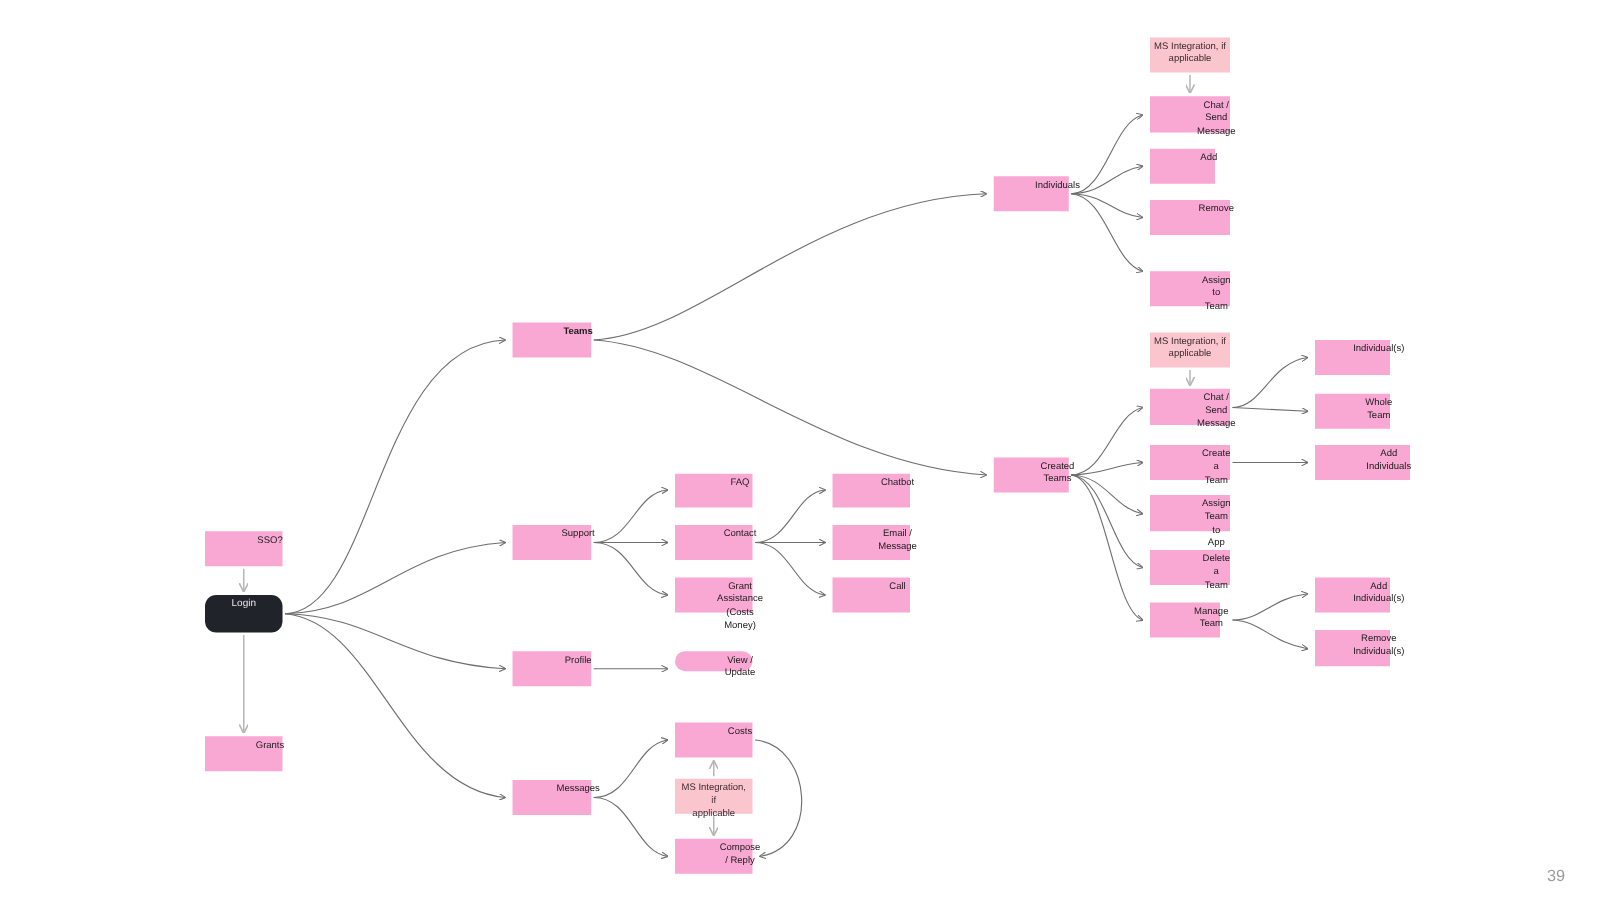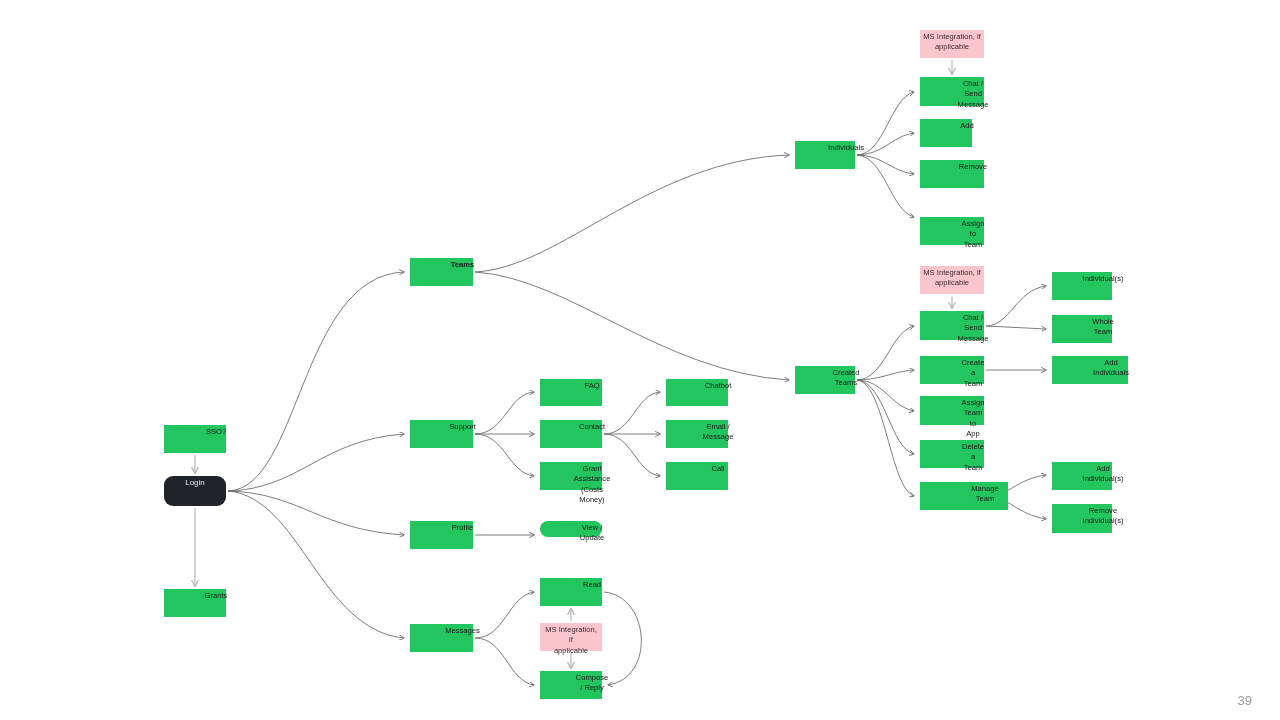--- a/index.html
+++ b/index.html
@@ -52,21 +52,21 @@
     align-items: flex-start;
     justify-content: center;
     text-align: center;
     font-size: 7.6px;
     line-height: 1.35;
     color: #1b1b1b;
     padding: 2px 3px;
     white-space: pre-line;
   }
   .node.yellow {
-    background: #22c55e;
+    background: #f9a8d4;
     padding-left: 45px;
   }
   .node.pink {
     background: #fac5cd;
     color: #3b2a2e;
   }
   .node.dark {
     background: #20232a;
     color: #e9e9ec;
     border-radius: 9px;
@@ -149,21 +149,21 @@
       <div class="node yellow" style="left: 164px; top: 589px; width: 62px; height: 28px;"><span>Grants</span></div>
       <div class="node yellow" style="left: 410px; top: 258px; width: 63px; height: 28px; font-weight: bold;"><span>Teams</span></div>
       <div class="node yellow" style="left: 410px; top: 420px; width: 63px; height: 28px;"><span>Support</span></div>
       <div class="node yellow" style="left: 410px; top: 521px; width: 63px; height: 28px;"><span>Profile</span></div>
       <div class="node yellow" style="left: 410px; top: 624px; width: 63px; height: 28px;"><span>Messages</span></div>
       <div class="node yellow" style="left: 540px; top: 379px; width: 62px; height: 27px;"><span>FAQ</span></div>
       <div class="node yellow" style="left: 540px; top: 420px; width: 62px; height: 28px;"><span>Contact</span></div>
       <div class="node yellow" style="left: 540px; top: 462px; width: 62px; height: 28px;"><span>Grant Assistance
 (Costs Money)</span></div>
       <div class="node yellow" style="left: 540px; top: 521px; width: 62px; height: 16px; border-radius: 11px;"><span>View / Update</span></div>
-      <div class="node yellow" style="left: 540px; top: 578px; width: 62px; height: 28px;"><span>Read</span></div>
+      <div class="node yellow" style="left: 540px; top: 578px; width: 62px; height: 28px;"><span>Costs</span></div>
       <div class="node pink" style="left: 540px; top: 623px; width: 62px; height: 28px;"><span>MS Integration, if
 applicable</span></div>
       <div class="node yellow" style="left: 540px; top: 671px; width: 62px; height: 28px;"><span>Compose / Reply</span></div>
       <div class="node yellow" style="left: 666px; top: 379px; width: 62px; height: 27px;"><span>Chatbot</span></div>
       <div class="node yellow" style="left: 666px; top: 420px; width: 62px; height: 28px;"><span>Email / Message</span></div>
       <div class="node yellow" style="left: 666px; top: 462px; width: 62px; height: 28px;"><span>Call</span></div>
       <div class="node yellow" style="left: 795px; top: 141px; width: 60px; height: 28px;"><span>Individuals</span></div>
       <div class="node yellow" style="left: 795px; top: 366px; width: 60px; height: 28px;"><span>Created Teams</span></div>
       <div class="node pink" style="left: 920px; top: 30px; width: 64px; height: 28px;"><span>MS Integration, if
 applicable</span></div>
@@ -173,21 +173,21 @@
       <div class="node yellow" style="left: 920px; top: 160px; width: 64px; height: 28px;"><span>Remove</span></div>
       <div class="node yellow" style="left: 920px; top: 217px; width: 64px; height: 28px;"><span>Assign to Team</span></div>
       <div class="node pink" style="left: 920px; top: 266px; width: 64px; height: 28px;"><span>MS Integration, if
 applicable</span></div>
       <div class="node yellow" style="left: 920px; top: 311px; width: 64px; height: 29px;"><span>Chat / Send
 Message</span></div>
       <div class="node yellow" style="left: 920px; top: 356px; width: 64px; height: 28px;"><span>Create a Team</span></div>
       <div class="node yellow" style="left: 920px; top: 396px; width: 64px; height: 29px;"><span>Assign Team to
 App</span></div>
       <div class="node yellow" style="left: 920px; top: 440px; width: 64px; height: 28px;"><span>Delete a Team</span></div>
-      <div class="node yellow" style="left: 920px; top: 482px; width: 88px; height: 28px;"><span>Manage Team</span></div>
+      <div class="node yellow" style="left: 920px; top: 482px; width: 56px; height: 28px;"><span>Manage Team</span></div>
       <div class="node yellow" style="left: 1052px; top: 272px; width: 60px; height: 28px;"><span>Individual(s)</span></div>
       <div class="node yellow" style="left: 1052px; top: 315px; width: 60px; height: 28px;"><span>Whole Team</span></div>
       <div class="node yellow" style="left: 1052px; top: 356px; width: 76px; height: 28px;"><span>Add Individuals</span></div>
       <div class="node yellow" style="left: 1052px; top: 462px; width: 60px; height: 28px;"><span>Add Individual(s)</span></div>
       <div class="node yellow" style="left: 1052px; top: 504px; width: 60px; height: 29px;"><span>Remove
 Individual(s)</span></div>
     </div>
 
   <div id="slide-number">39</div>
 </div>

